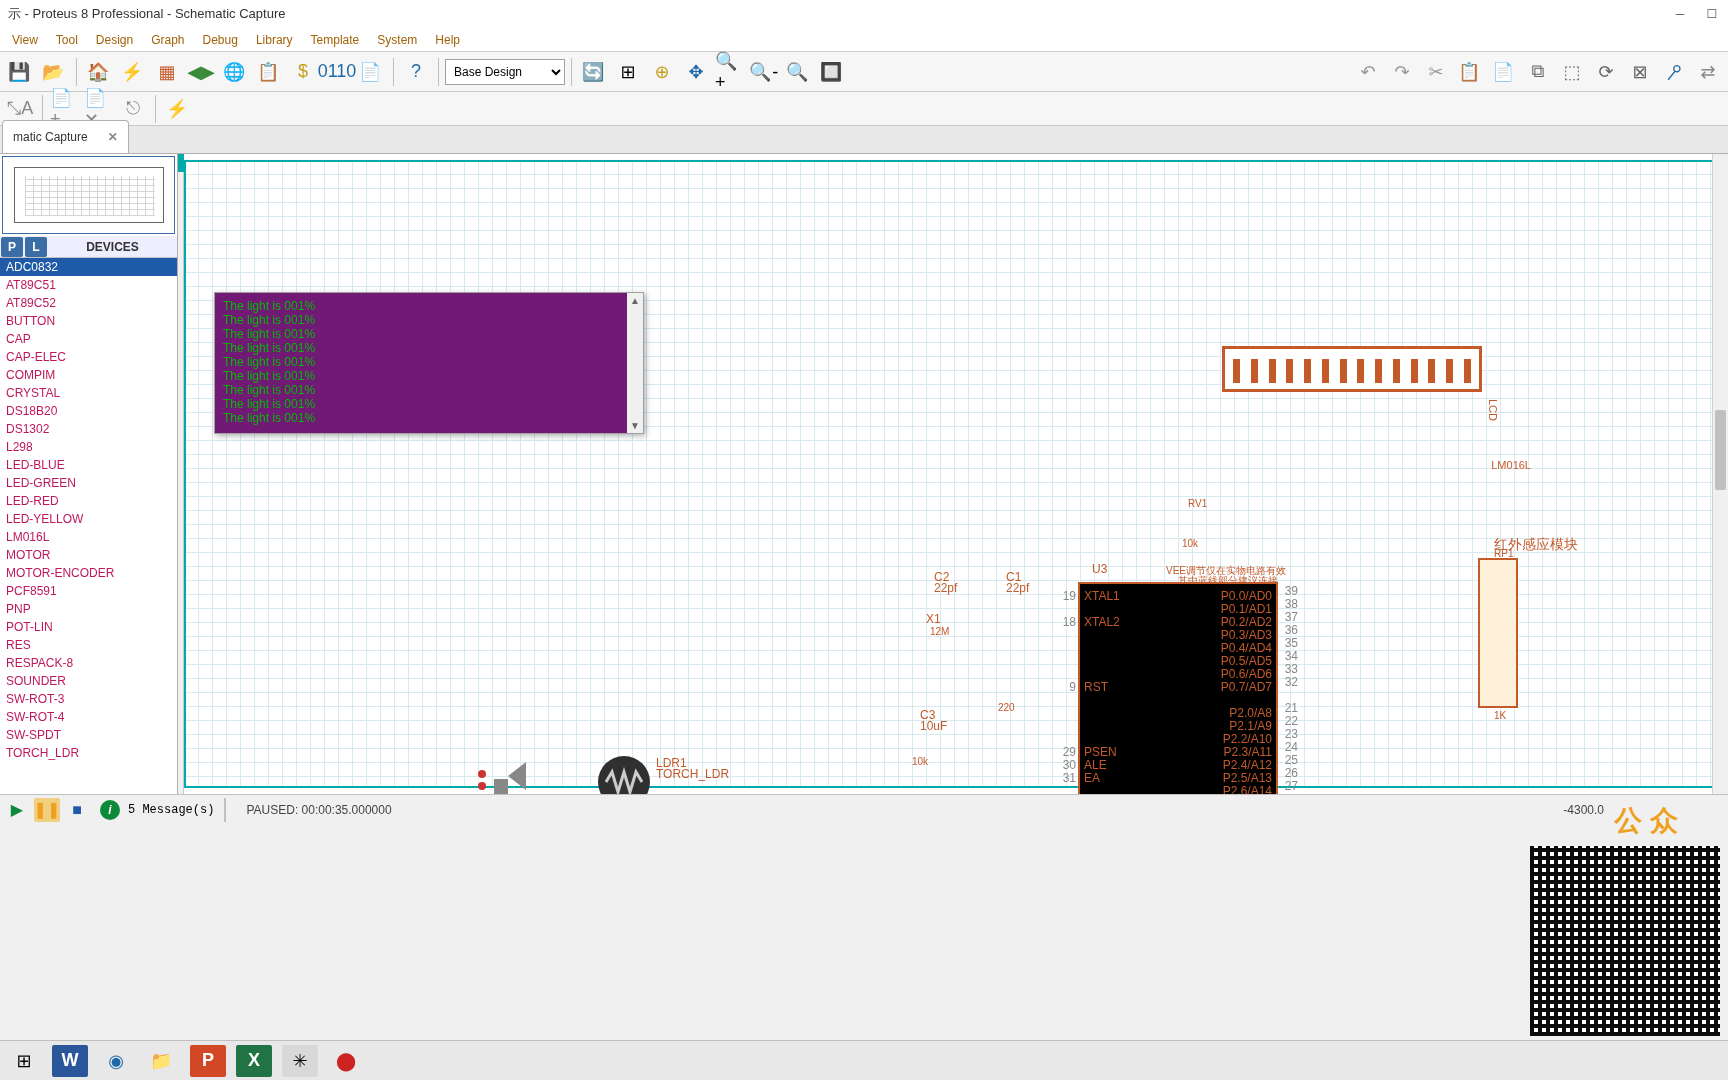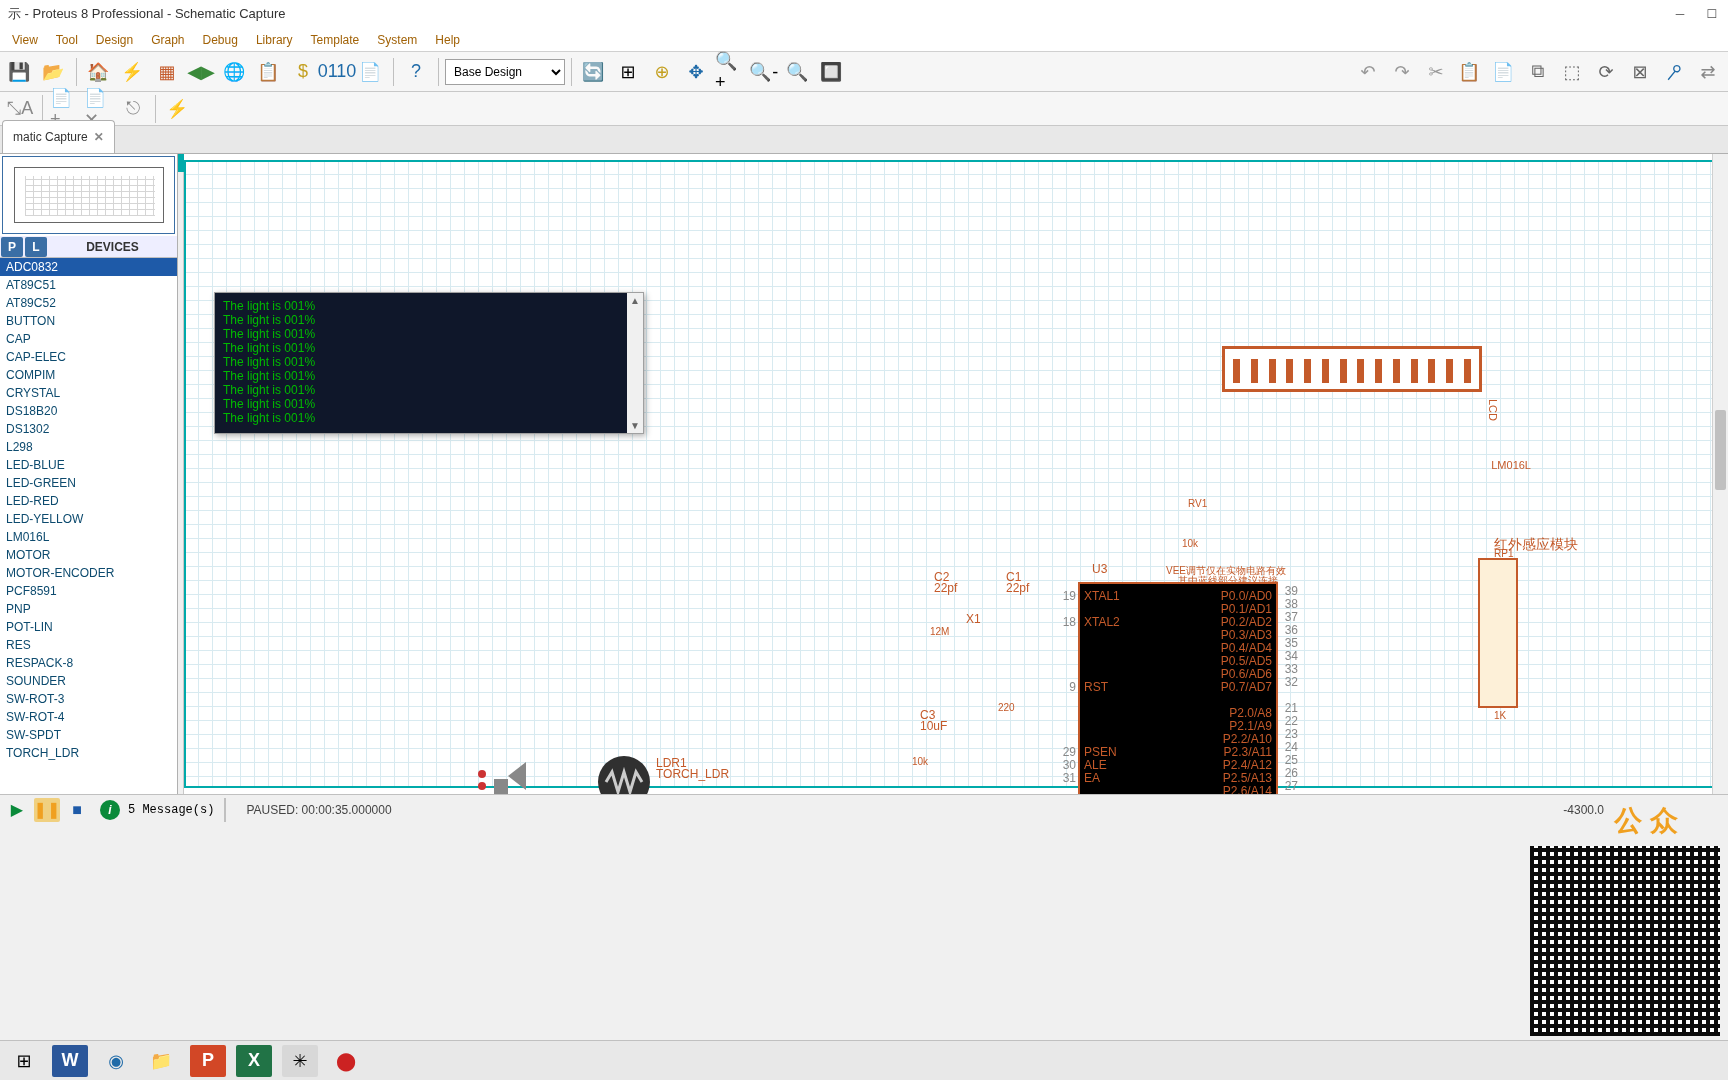--- a/index.html
+++ b/index.html
@@ -15,51 +15,51 @@
 
 .toolbar { height: 40px; background: #f6f6f6; border-bottom: 1px solid #c8c8c8; display: flex; align-items: center; padding: 0 4px; gap: 2px; }
 .tbtn { width: 32px; height: 32px; display: flex; align-items: center; justify-content: center; border: 1px solid transparent; border-radius: 2px; cursor: pointer; font-size: 18px; }
 .tsep { width: 1px; height: 28px; background: #c0c0c0; margin: 0 4px; }
 .tsel { height: 26px; border: 1px solid #a0a0a0; background: #fff; padding: 0 4px; width: 120px; }
 .toolbar-right { margin-left: auto; display: flex; gap: 2px; }
 
 .toolbar2 { height: 34px; background: #f6f6f6; border-bottom: 1px solid #c8c8c8; display: flex; align-items: center; padding: 0 4px; gap: 2px; }
 
 .tabstrip { height: 28px; background: #e8e8e8; border-bottom: 1px solid #b0b0b0; display: flex; align-items: flex-end; }
-.tab { height: 26px; background: #fff; border: 1px solid #b0b0b0; border-bottom: none; border-radius: 4px 4px 0 0; padding: 16px 10px; display: flex; align-items: center; gap: 6px; margin-left: 2px; font-size: 12px; color: #333; }
+.tab { height: 26px; background: #fff; border: 1px solid #b0b0b0; border-bottom: none; border-radius: 4px 4px 0 0; padding: 16px 10px; display: flex; align-items: center; gap: 20px; margin-left: 2px; font-size: 12px; color: #333; }
 .tab .xclose { color: #888; cursor: pointer; font-weight: bold; }
 
 .workarea { display: flex; height: 640px; }
 
 .leftpanel { width: 178px; background: #fff; border-right: 1px solid #b0b0b0; display: flex; flex-direction: column; }
 .preview { height: 78px; border: 1px solid #3a6ea5; margin: 2px; background: #fff; display:flex; align-items:center; justify-content:center; }
 .preview-inner { width: 150px; height: 56px; border:1px solid #666; position:relative; }
 .preview-inner::before { content:""; position:absolute; left:10px; top:8px; width:130px; height:40px; background: repeating-linear-gradient(90deg,#888 0 1px,transparent 1px 8px), repeating-linear-gradient(0deg,#888 0 1px,transparent 1px 6px); opacity:.35; }
 .plhdr { height: 22px; background: #eef; border-bottom: 1px solid #c0c0c0; display: flex; align-items: center; }
 .plbtn { width: 22px; height: 20px; background: #3a6ea5; color: #fff; display: flex; align-items: center; justify-content: center; font-weight: bold; margin: 1px; border-radius: 2px; cursor: pointer; }
 .pltitle { flex: 1; text-align: center; font-weight: 600; color: #333; }
 .devlist { flex: 1; overflow-y: auto; }
-.devitem { padding: 1px 6px; color: #0c4a6e; cursor: pointer; font-size: 12px; line-height: 16px; }
+.devitem { padding: 1px 6px; color: #be185d; cursor: pointer; font-size: 12px; line-height: 16px; }
 .devitem.sel { background: #1e5aa8; color: #fff; }
 
 .canvas { flex: 1; position: relative; background: #fff; overflow: hidden; }
 .canvas-inner { position:absolute; inset:0; margin:6px; border:2px solid #0aa; }
 .canvas::before { content: ""; position: absolute; inset: 6px;
   background-image: linear-gradient(#d8eaf0 1px, transparent 1px), linear-gradient(90deg, #d8eaf0 1px, transparent 1px);
   background-size: 14px 14px; }
 .canvas-left-rail { position:absolute; left:0; top:0; bottom:0; width:6px; background:#f0f0f0; border-right:1px solid #c8c8c8;}
 .canvas-left-rail::after{content:"";position:absolute;left:0;top:0;width:6px;height:18px;background:#0aa;}
 
 .scrollbar-v { position:absolute; right:0; top:0; bottom:0; width:16px; background:#f0f0f0; border-left:1px solid #d0d0d0;}
 .scrollbar-v .thumb{position:absolute; left:2px; right:2px; top:40%; height:80px; background:#c0c0c0; border-radius:2px;}
 
 
 .vterm { position: absolute; left: 214px; top: 292px; width: 430px; background: #ececec; border: 1px solid #a0a0a0; box-shadow: 2px 2px 6px rgba(0,0,0,.3); z-index: 50; }
 .vterm-hdr { height: 30px; display: flex; align-items: center; padding: 0 10px; color: #666; font-size: 13px; border-bottom: 1px solid #c8c8c8; }
-.vterm-body { background: #0f172a; color: #0b0; font-family: Consolas, monospace; font-size: 13px; padding: 6px 8px; min-height: 140px; position:relative; }
+.vterm-body { background: #701a75; color: #0b0; font-family: Consolas, monospace; font-size: 13px; padding: 6px 8px; min-height: 140px; position:relative; }
 .vterm-line { white-space: pre; line-height: 14px; }
 .vterm-scroll { position:absolute; right:0; top:0; bottom:0; width:16px; background:#f0f0f0; display:flex; flex-direction:column; align-items:center; justify-content:space-between;}
 .vterm-scroll span{color:#666; font-size:10px; padding:2px 0;}
 
 
 .lcd-wrap { position: absolute; left: 1044px; top: 192px; width: 260px; border: 3px solid #c45a2a; background: #fff; padding: 6px; z-index:10;}
 .lcd { background: #a8b868; height: 50px; display: flex; align-items: center; padding: 0 10px; font-family: Consolas, monospace; font-size: 22px; font-weight:bold; color: #1a2a1a; letter-spacing: 2px; border:2px solid #7a8a4a;}
 .lcd-pins { display:flex; justify-content:space-between; padding:4px 2px 0 2px;}
 .lcd-pin { width:7px; height:24px; background:#c45a2a; position:relative;}
 .lcd-pin::after{content:"";position:absolute;top:-10px;left:-8px;font-size:7px;}
@@ -340,21 +340,21 @@
           <div class="chip-row">23</div>
           <div class="chip-row">24</div>
           <div class="chip-row">25</div>
           <div class="chip-row">26</div>
           <div class="chip-row">27</div>
         </div>
     </div>
 
     <div class="comp-label" style="left:756px;top:418px;"><span>C2</span><br><span>22pf</span></div>
     <div class="comp-label" style="left:828px;top:418px;"><span>C1</span><br><span>22pf</span></div>
-    <div class="comp-label" style="left:788px;top:460px;"><span>X1</span></div>
+    <div class="comp-label" style="left:748px;top:460px;"><span>X1</span></div>
     <div class="comp-label" style="left:752px;top:472px;">12M</div>
     <div class="comp-label" style="left:742px;top:556px;"><span>C3</span><br><span>10uF</span></div>
     <div class="comp-label" style="left:820px;top:548px;">220</div>
     <div class="comp-label" style="left:734px;top:602px;">10k</div>
     <div class="comp-label" style="left:1010px;top:344px;">RV1</div>
     <div class="comp-label" style="left:1004px;top:384px;">10k</div>
     <div class="comp-label" style="left:1316px;top:394px;">RP1</div>
     <div class="comp-label" style="left:1316px;top:556px;">1K</div>
 
     <div class="comp-label" style="left:478px;top:604px;"><span>LDR1</span><br><span>TORCH_LDR</span></div>

